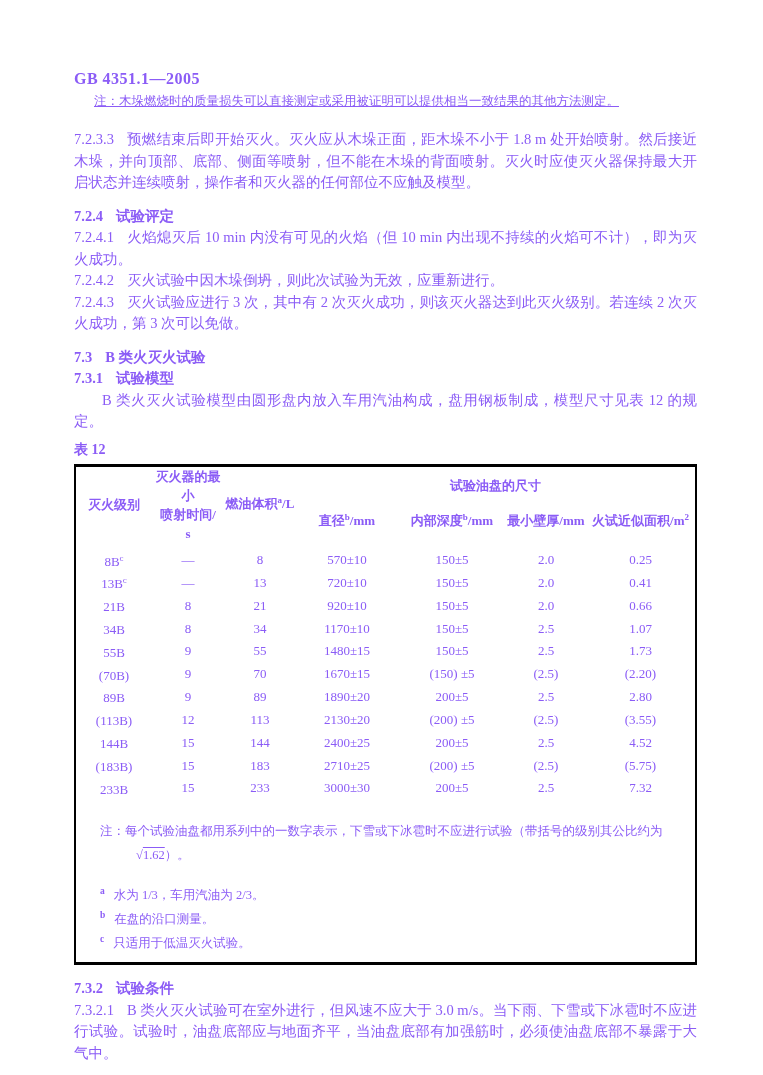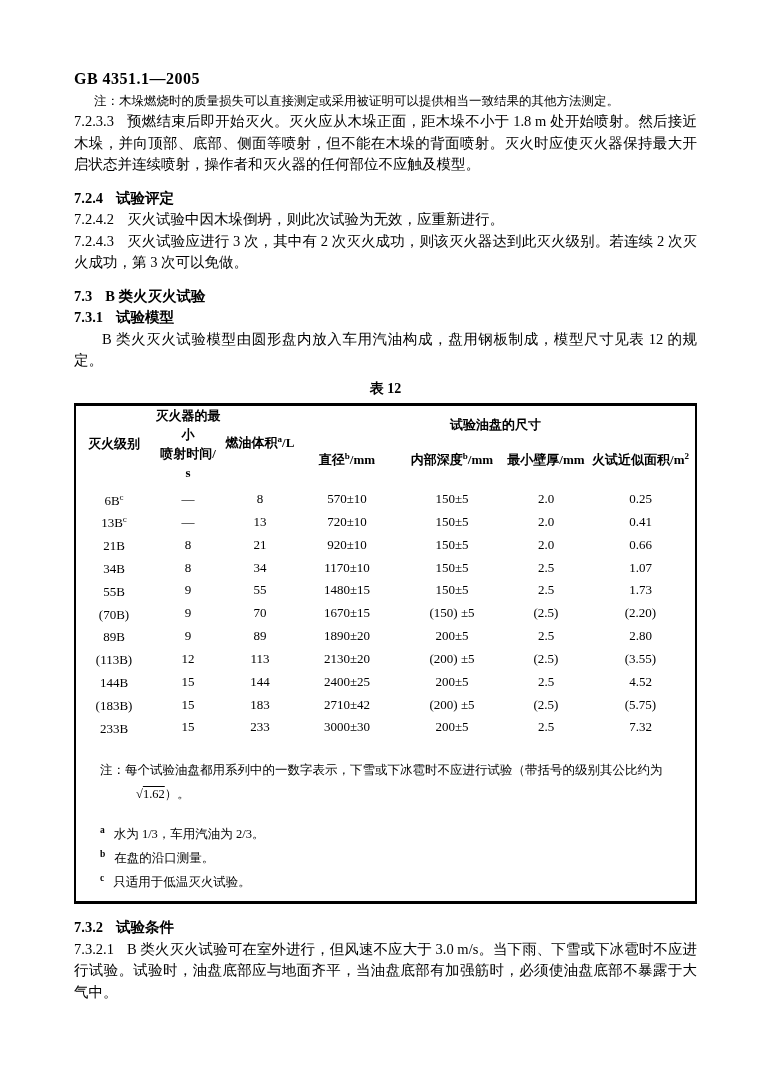--- a/index.html
+++ b/index.html
@@ -1,30 +1,30 @@
 <!DOCTYPE html>
 <html><head>
 <meta charset="utf-8">
 <style>
   html,body{margin:0;padding:0;background:#e8e8e8;}
   .page{
     width:763px;height:1075px;margin:0 auto;background:#ffffff;
     box-sizing:border-box;padding:70px 66px 0 74px;
-    font-family:"Liberation Serif","DejaVu Serif",serif;color:#000000;
+    font-family:"Liberation Serif","DejaVu Serif",serif;color:#8b5cf6;
     overflow:hidden;
   }
   .doccode{font-size:16px;font-weight:bold;letter-spacing:.5px;line-height:18px;}
   .para{margin:0;font-size:14.5px;line-height:21.5px;text-align:justify;}
   .para .num{margin-right:13px;white-space:nowrap;}
   .hd{font-weight:bold;}
   .mt4{margin-top:12px;}
   .intro{margin-top:18px;}
-  .smallnote{font-size:12.5px;line-height:20px;margin:3px 0 0;padding-left:20px;text-align:justify;}
+  .smallnote{font-size:12.5px;line-height:20px;margin:3px 0 18px;padding-left:20px;text-align:justify;text-decoration:underline;}
   .indent{text-indent:28px;}
-  .tcap{text-align:center;font-weight:bold;font-size:14px;line-height:18px;margin:8px 0 5px;}
+  .tcap{font-weight:bold;font-size:14px;line-height:18px;margin:8px 0 5px;}
   .t12box{border:2px solid #000;border-top-width:3px;border-bottom-width:3px;}
   table.t12{width:100%;border-collapse:collapse;table-layout:fixed;}
   .t12 th{font-weight:bold;font-size:13px;padding:0;text-align:center;vertical-align:middle;}
   .t12 th.group{height:27px;padding-top:6px;vertical-align:middle;}
   .t12 tr.subrow th{height:42px;}
   .t12 .th3 div{line-height:19px;}
   .t12 td{font-size:13px;text-align:center;padding:0;height:19.5px;line-height:19.5px;}
   .t12 tbody tr:first-child td{padding-top:6px;}
   .t12 tbody tr:last-child td{padding-bottom:7px;}
   sup.sm{font-size:9px;vertical-align:super;}
@@ -42,20 +42,21 @@
 
   <div class="doccode">GB 4351.1—2005</div>
 
 
   <p class="smallnote">注：木垛燃烧时的质量损失可以直接测定或采用被证明可以提供相当一致结果的其他方法测定。</p>
 
   <p class="para"><span class="num">7.2.3.3</span><span>预燃结束后即开始灭火。灭火应从木垛正面，距木垛不小于 1.8 m 处开始喷射。然后接近木垛，并向顶部、底部、侧面等喷射，但不能在木垛的背面喷射。灭火时应使灭火器保持最大开启状态并连续喷射，操作者和灭火器的任何部位不应触及模型。</span></p>
 
   <p class="para hd mt4"><span class="num">7.2.4</span><span>试验评定</span></p>
 
+  <p class="para"><span class="num">7.2.4.1</span><span>火焰熄灭后 10 min 内没有可见的火焰（但 10 min 内出现不持续的火焰可不计），即为灭火成功。</span></p>
 
   <p class="para"><span class="num">7.2.4.2</span><span>灭火试验中因木垛倒坍，则此次试验为无效，应重新进行。</span></p>
 
   <p class="para"><span class="num">7.2.4.3</span><span>灭火试验应进行 3 次，其中有 2 次灭火成功，则该灭火器达到此灭火级别。若连续 2 次灭火成功，第 3 次可以免做。</span></p>
 
   <p class="para hd mt4"><span class="num">7.3</span><span>B 类火灭火试验</span></p>
 
   <p class="para hd"><span class="num">7.3.1</span><span>试验模型</span></p>
 
   <p class="para indent">B 类火灭火试验模型由圆形盘内放入车用汽油构成，盘用钢板制成，模型尺寸见表 12 的规定。</p>
@@ -87,21 +88,21 @@
         <tr class="subrow">
           <th><span>直径</span><sup class="sm">b</sup><span>/mm</span></th>
           <th><span>内部深度</span><sup class="sm">b</sup><span>/mm</span></th>
           <th>最小壁厚/mm</th>
           <th><span>火试近似面积/m</span><sup class="sm">2</sup></th>
         </tr>
       </thead>
       <tbody>
 
       <tr>
-          <td><span>6B</span><sup class="sm">c</sup></td>
+          <td><span>8B</span><sup class="sm">c</sup></td>
           <td>—</td>
           <td>8</td>
           <td>570±10</td>
           <td>150±5</td>
           <td>2.0</td>
           <td>0.25</td>
         </tr>
           <tr>
           <td><span>13B</span><sup class="sm">c</sup></td>
           <td>—</td>
@@ -171,21 +172,21 @@
           <td>144</td>
           <td>2400±25</td>
           <td>200±5</td>
           <td>2.5</td>
           <td>4.52</td>
         </tr>
           <tr>
           <td><span>(183B)</span><sup class="sm"></sup></td>
           <td>15</td>
           <td>183</td>
-          <td>2710±42</td>
+          <td>2710±25</td>
           <td>(200) ±5</td>
           <td>(2.5)</td>
           <td>(5.75)</td>
         </tr>
           <tr>
           <td><span>233B</span><sup class="sm"></sup></td>
           <td>15</td>
           <td>233</td>
           <td>3000±30</td>
           <td>200±5</td>

